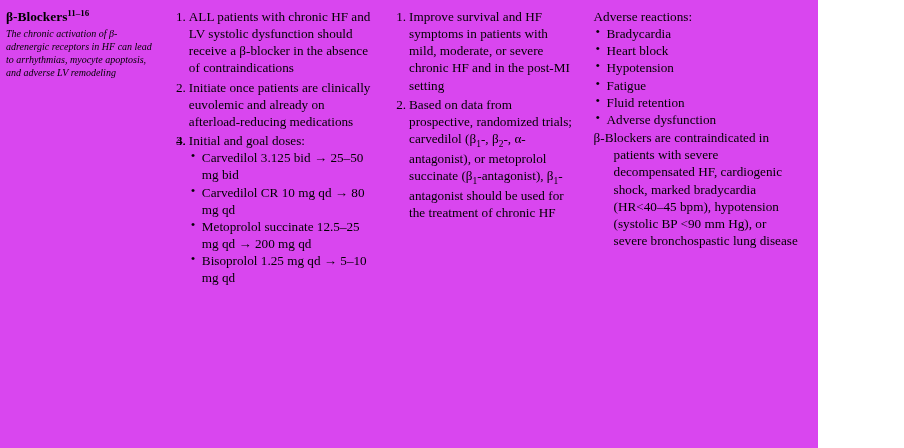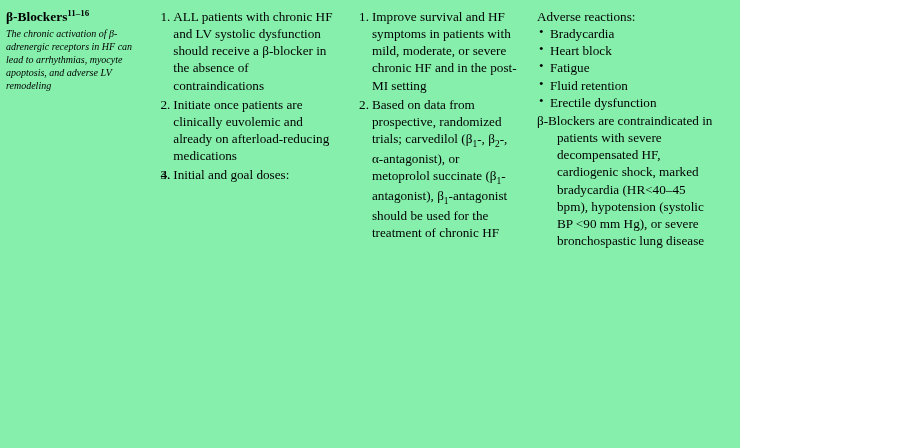--- a/index.html
+++ b/index.html
@@ -9,23 +9,23 @@
   body {
     width: 904px;
     height: 448px;
     background: #ffffff;
     font-family: "Liberation Serif", serif;
     color: #000000;
     overflow: hidden;
   }
   .table-row {
     display: flex;
-    width: 740px;
+    width: 818px;
     height: 448px;
-    background: #86efac;
+    background: #d946ef;
     box-sizing: border-box;
   }
   .cell {
     box-sizing: border-box;
     padding: 8px 10px 8px 8px;
     font-size: 13.2px;
     line-height: 1.30;
   }
   .cell.col1 { width: 182px; padding-left: 6px; }
   .cell.col2 { width: 244px; padding-left: 4px; }
@@ -122,20 +122,26 @@
       <li>
         <span class="num">2.</span>
         <span>Initiate once patients are clinically euvolemic and already on afterload-reducing medications</span>
       </li>
       <li>
         <span class="num">3.</span>
       </li>
       <li>
         <span class="num">4.</span>
         <span>Initial and goal doses:</span>
+        <ul class="bul-list sub-bullets">
+          <li>Carvedilol 3.125 bid → 25–50 mg bid</li>
+          <li>Carvedilol CR 10 mg qd → 80 mg qd</li>
+          <li>Metoprolol succinate 12.5–25 mg qd → 200 mg qd</li>
+          <li>Bisoprolol 1.25 mg qd → 5–10 mg qd</li>
+        </ul>
       </li>
     </ol>
   </div>
 
   <div class="cell col3">
     <ol class="num-list">
       <li>
         <span class="num">1.</span>
         <span>Improve survival and HF symptoms in patients with mild, moderate, or severe chronic HF and in the post-MI setting</span>
       </li>
@@ -144,20 +150,21 @@
         <span>Based on data from prospective, randomized trials; <span class="bold">carvedilol</span> (β<sub>1</sub>-, β<sub>2</sub>-, α-antagonist), or <span class="bold">metoprolol succinate</span> (β<sub>1</sub>-antagonist), β<sub>1</sub>-antagonist should be used for the treatment of chronic HF</span>
       </li>
     </ol>
   </div>
 
   <div class="cell col4">
     <div class="adverse-label">Adverse reactions:</div>
     <ul class="bul-list">
       <li>Bradycardia</li>
       <li>Heart block</li>
+      <li>Hypotension</li>
       <li>Fatigue</li>
       <li>Fluid retention</li>
-      <li>Erectile dysfunction</li>
+      <li>Adverse dysfunction</li>
     </ul>
     <div class="hang-para para-gap"><span class="bold">β-Blockers are contraindicated in patients with severe decompensated HF, cardiogenic shock, marked bradycardia (HR&lt;40–45 bpm), hypotension (systolic BP &lt;90 mm Hg), or severe bronchospastic lung disease</span></div>
   </div>
 
 </div>
 
 </body></html>

